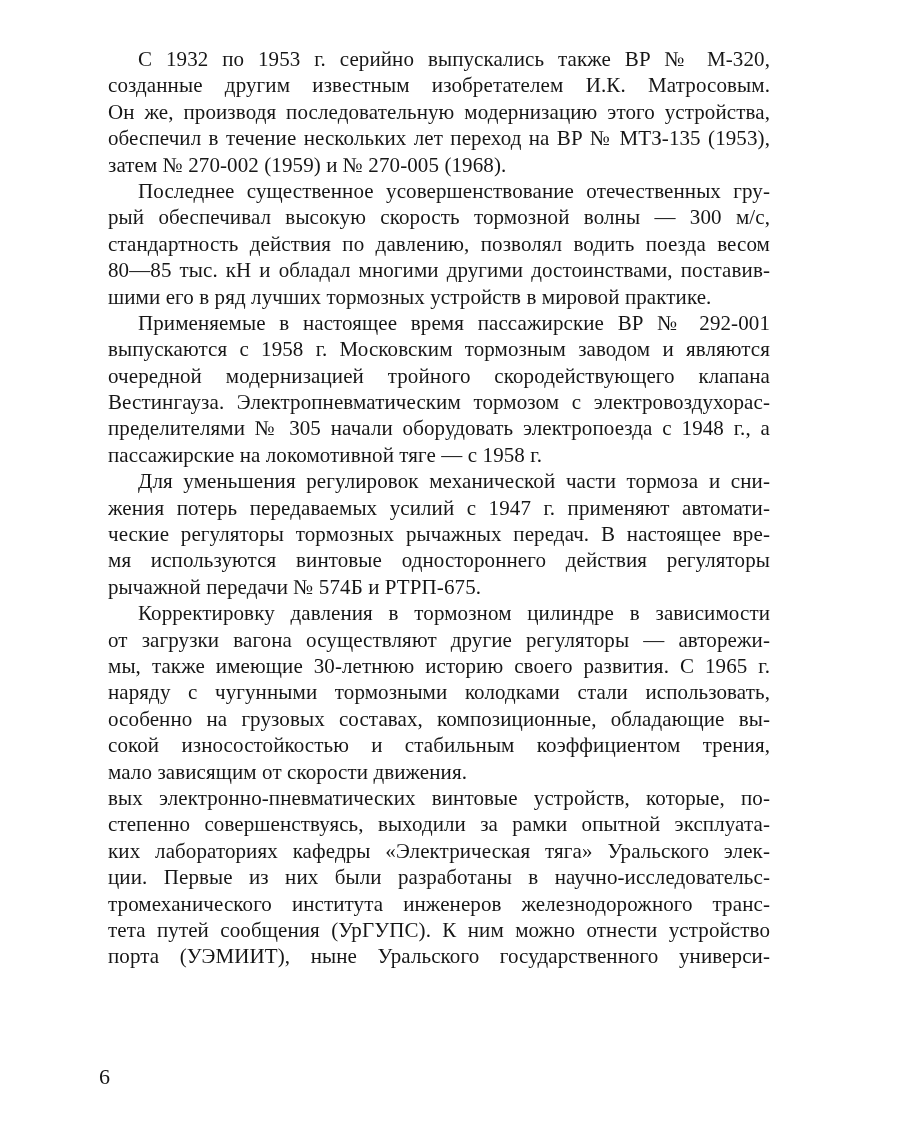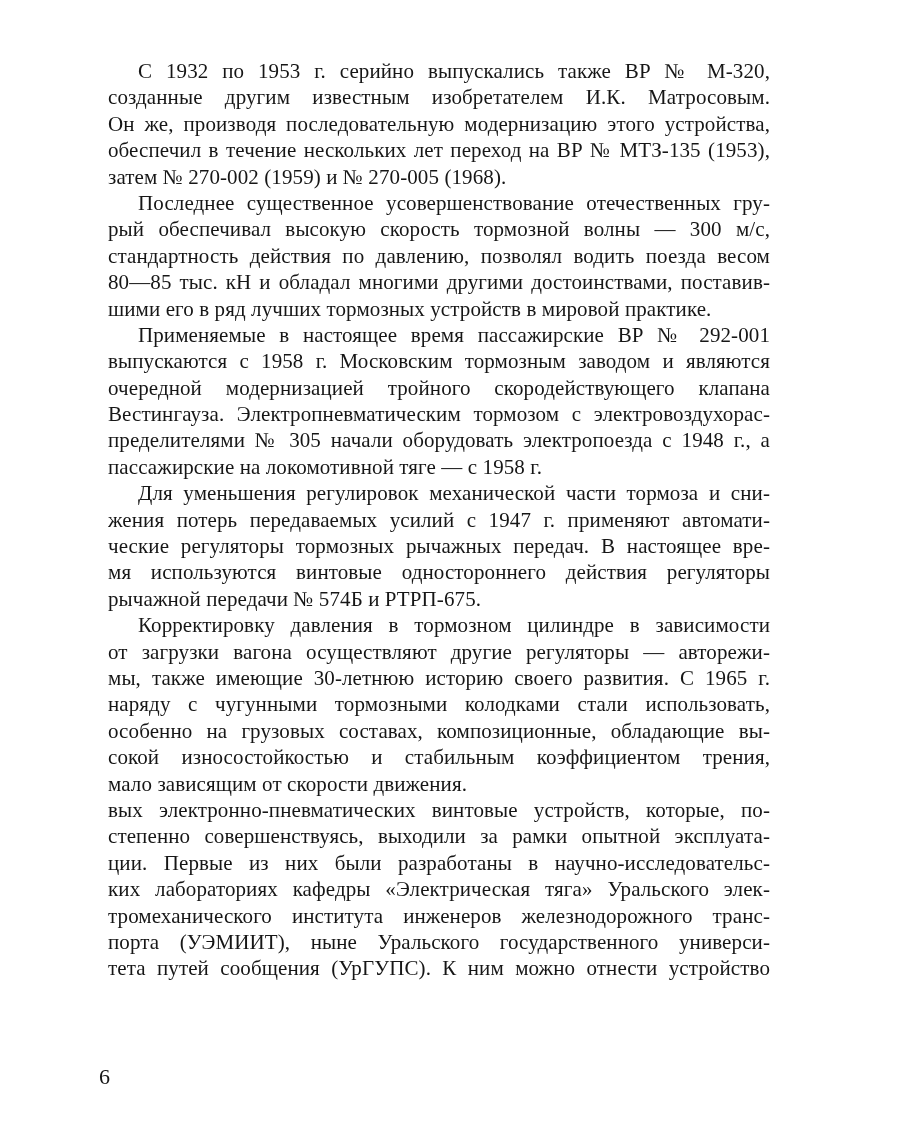--- a/index.html
+++ b/index.html
@@ -12,21 +12,21 @@
     width: 908px;
     height: 1144px;
     background: #ffffff;
     font-family: "Liberation Serif", "DejaVu Serif", serif;
     color: #161616;
     overflow: hidden;
   }
   .text-block {
     position: absolute;
     left: 108px;
-    top: 58px;
+    top: 46px;
     width: 662px;
   }
   .paragraph {
     margin: 0;
     padding: 0;
   }
   .line {
     font-size: 21px;
     line-height: 26.4px;
     height: 26.4px;
@@ -89,21 +89,21 @@
         <div class="line">от загрузки вагона осуществляют другие регуляторы — авторежи-</div>
         <div class="line">мы, также имеющие 30-летнюю историю своего развития. С 1965 г.</div>
         <div class="line">наряду с чугунными тормозными колодками стали использовать,</div>
         <div class="line">особенно на грузовых составах, композиционные, обладающие вы-</div>
         <div class="line">сокой износостойкостью и стабильным коэффициентом трения,</div>
         <div class="line para-last">мало зависящим от скорости движения.</div>
       </div>
       <div class="paragraph">
         <div class="line">вых электронно-пневматических винтовые устройств, которые, по-</div>
         <div class="line">степенно совершенствуясь, выходили за рамки опытной эксплуата-</div>
+        <div class="line">ких лабораториях  кафедры «Электрическая тяга» Уральского элек-</div>
         <div class="line">ции. Первые из них  были разработаны в научно-исследовательс-</div>
-        <div class="line">ких лабораториях  кафедры «Электрическая тяга» Уральского элек-</div>
         <div class="line">тромеханического института инженеров железнодорожного транс-</div>
+        <div class="line">тета путей сообщения (УрГУПС). К ним можно отнести устройство</div>
         <div class="line">порта (УЭМИИТ), ныне Уральского государственного универси-</div>
-        <div class="line">тета путей сообщения (УрГУПС). К ним можно отнести устройство</div>
       </div>
     </div>
   <div class="page-number">6</div>
 </div>
 
 </body></html>

